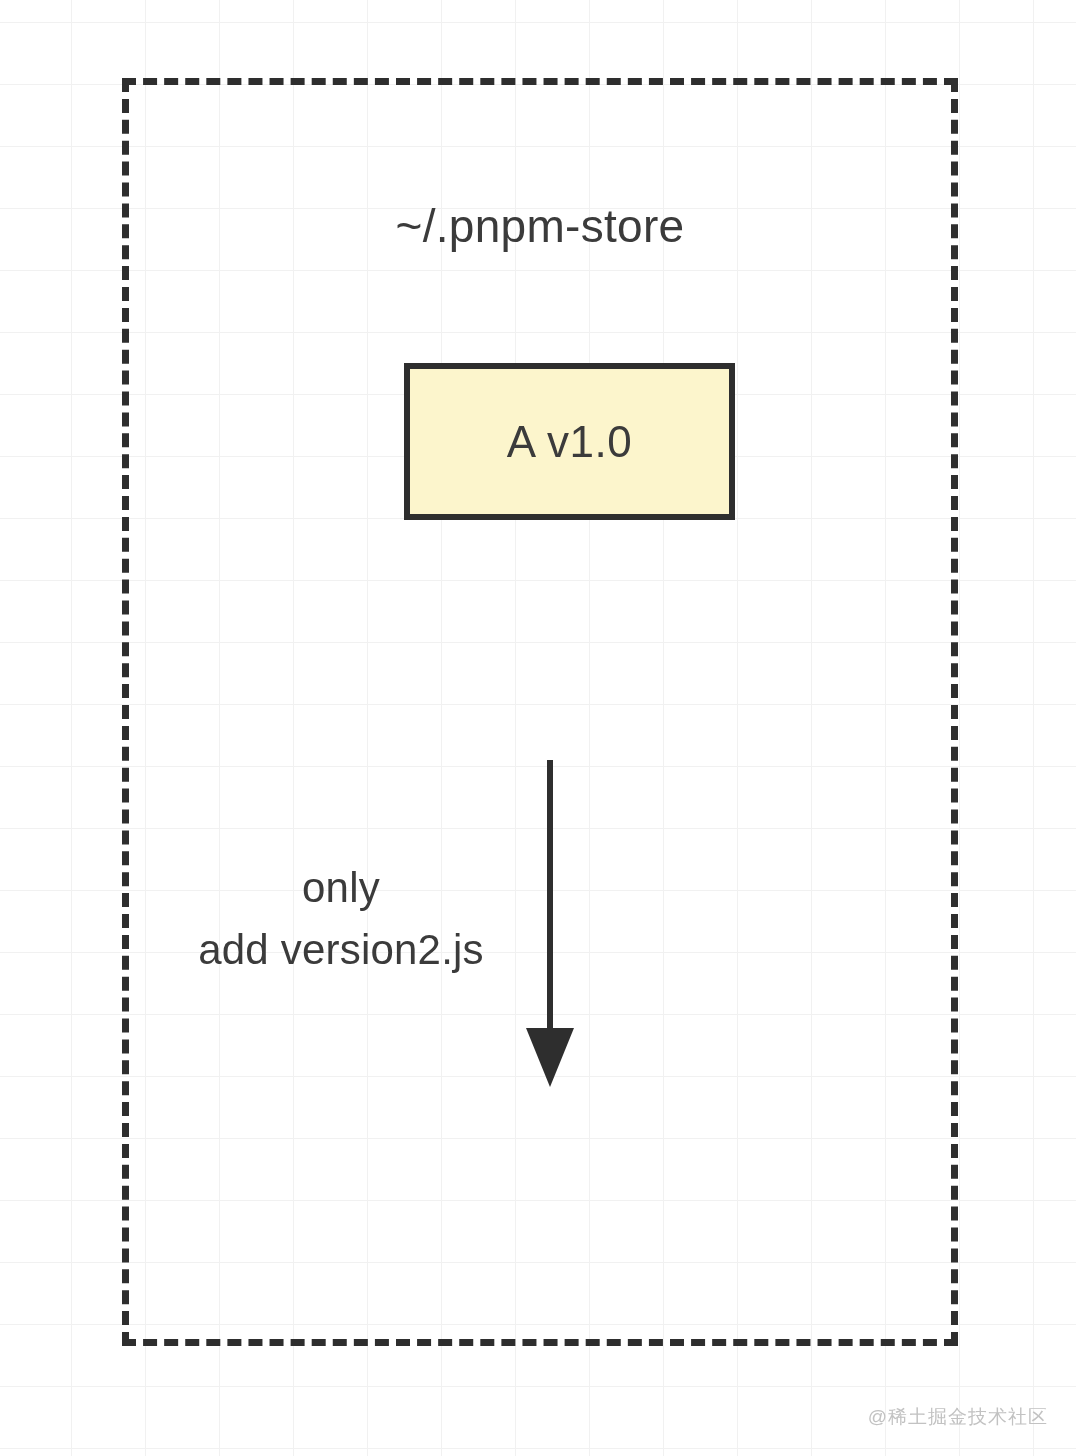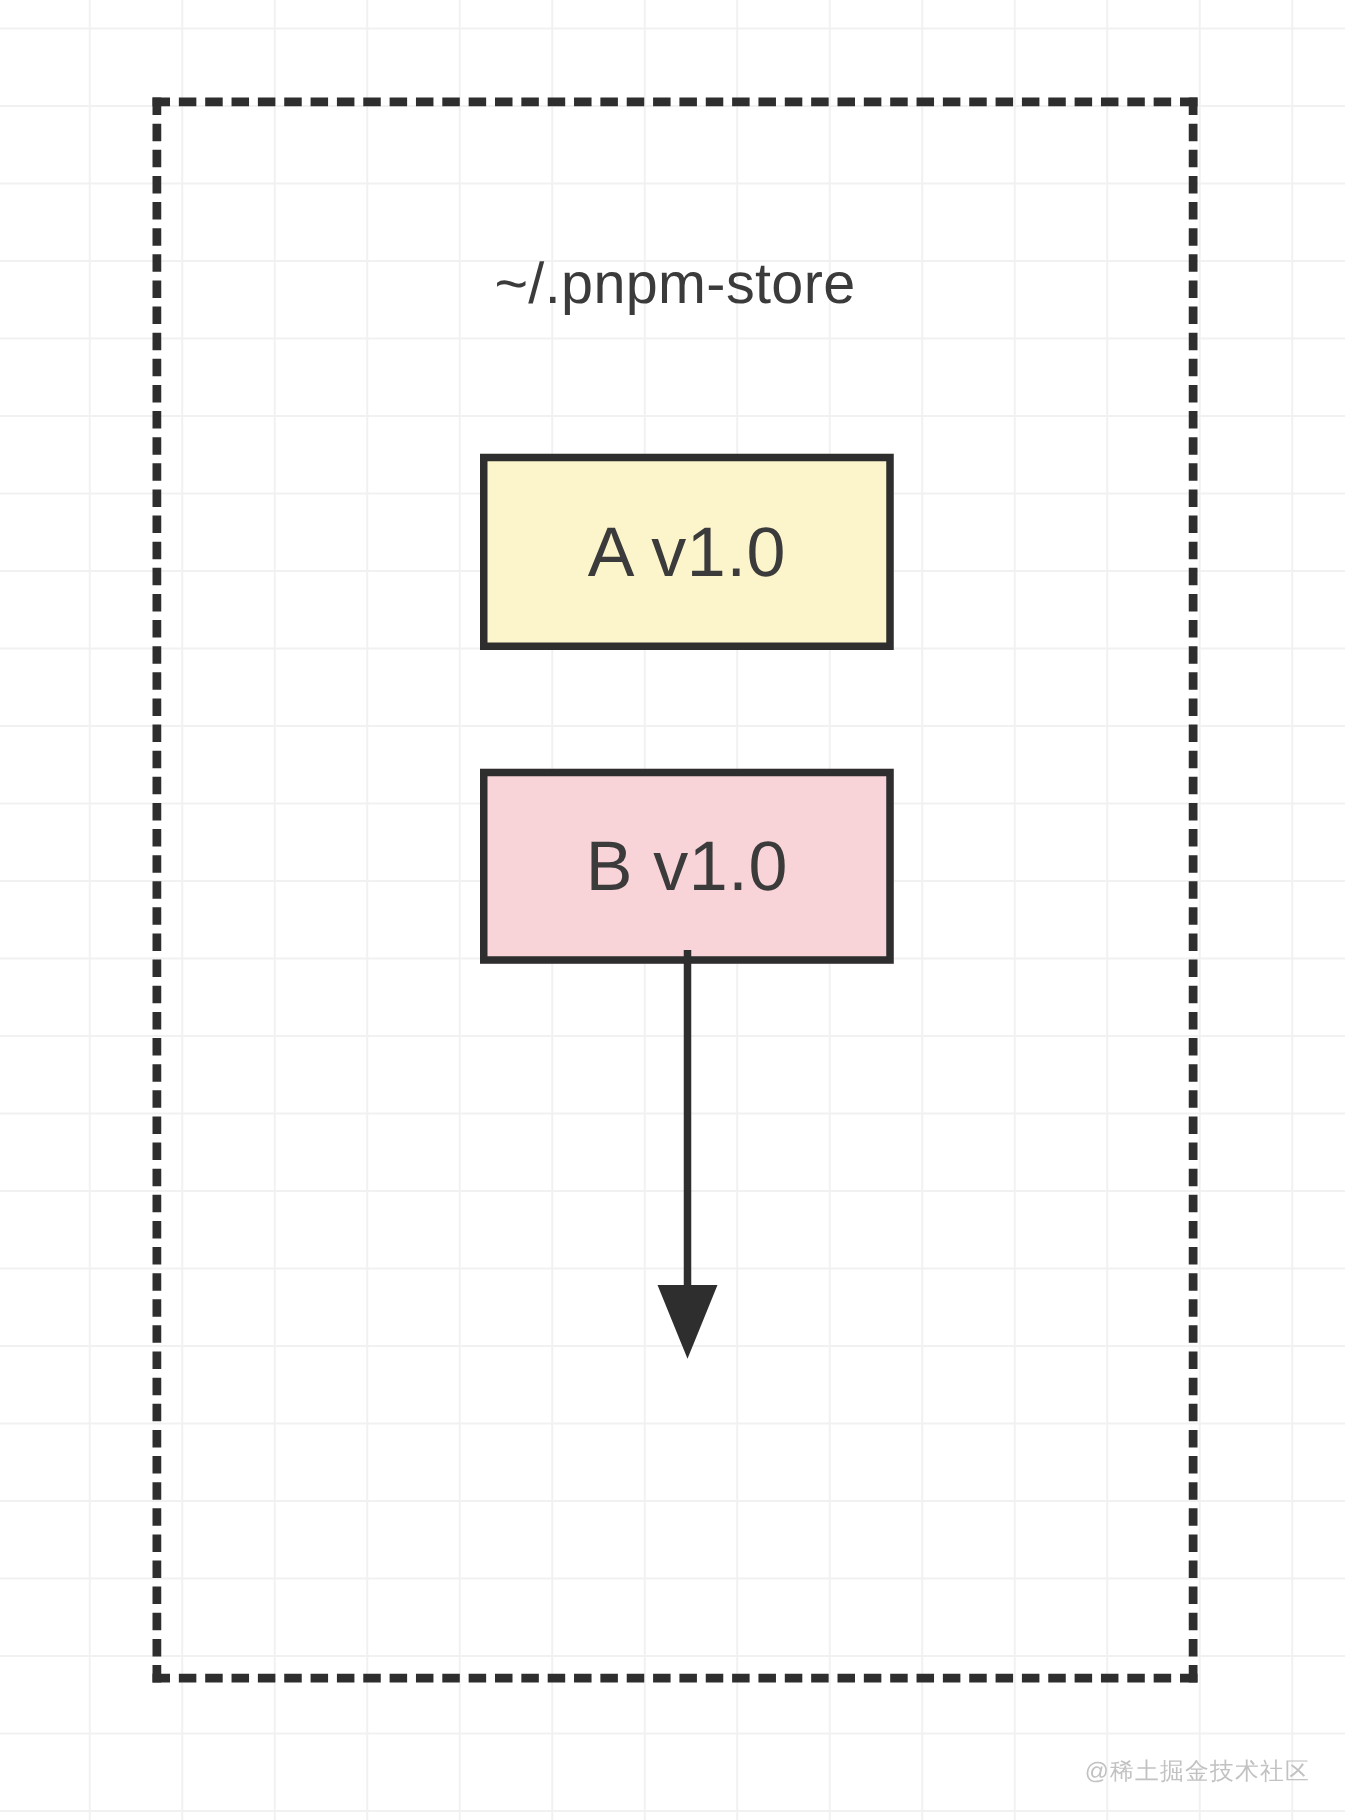--- a/index.html
+++ b/index.html
@@ -51,24 +51,25 @@
   }
 
   
   .pkg-box {
     position: absolute;
     box-sizing: border-box;
     border: 6px solid #2e2e2e;
     display: flex;
     align-items: center;
     justify-content: center;
-    font-size: 56px;
+    font-size: 44px;
     color: #3b3b3b;
     letter-spacing: 0.5px;
     line-height: 1;
+    margin-left: 20px;
   }
 
   .pkg-a-v1 {
     left: 384px;
     top: 363px;
     width: 331px;
     height: 157px;
     background: #fcf5cc;
   }
 
@@ -128,24 +129,27 @@
 <body>
 
 <div id="canvas">
 
   <div class="store-container">
     <div class="store-title">~/.pnpm-store</div>
   </div>
 
   <div class="pkg-box pkg-a-v1">A v1.0</div>
 
-  <div class="pkg-box pkg-b-v1">B v1.0</div>
 
 
   <svg class="arrow-svg" viewBox="0 0 80 340">
     <line x1="40" y1="0" x2="40" y2="300" stroke="#2e2e2e" stroke-width="6"></line>
     <polygon points="40,327 16,268 64,268" fill="#2e2e2e"></polygon>
   </svg>
 
+  <div class="arrow-label">
+    <span class="line">only</span>
+    <span class="line">add version2.js</span>
+  </div>
 
   <div class="watermark">@稀土掘金技术社区</div>
 
 </div>
 
 </body></html>

